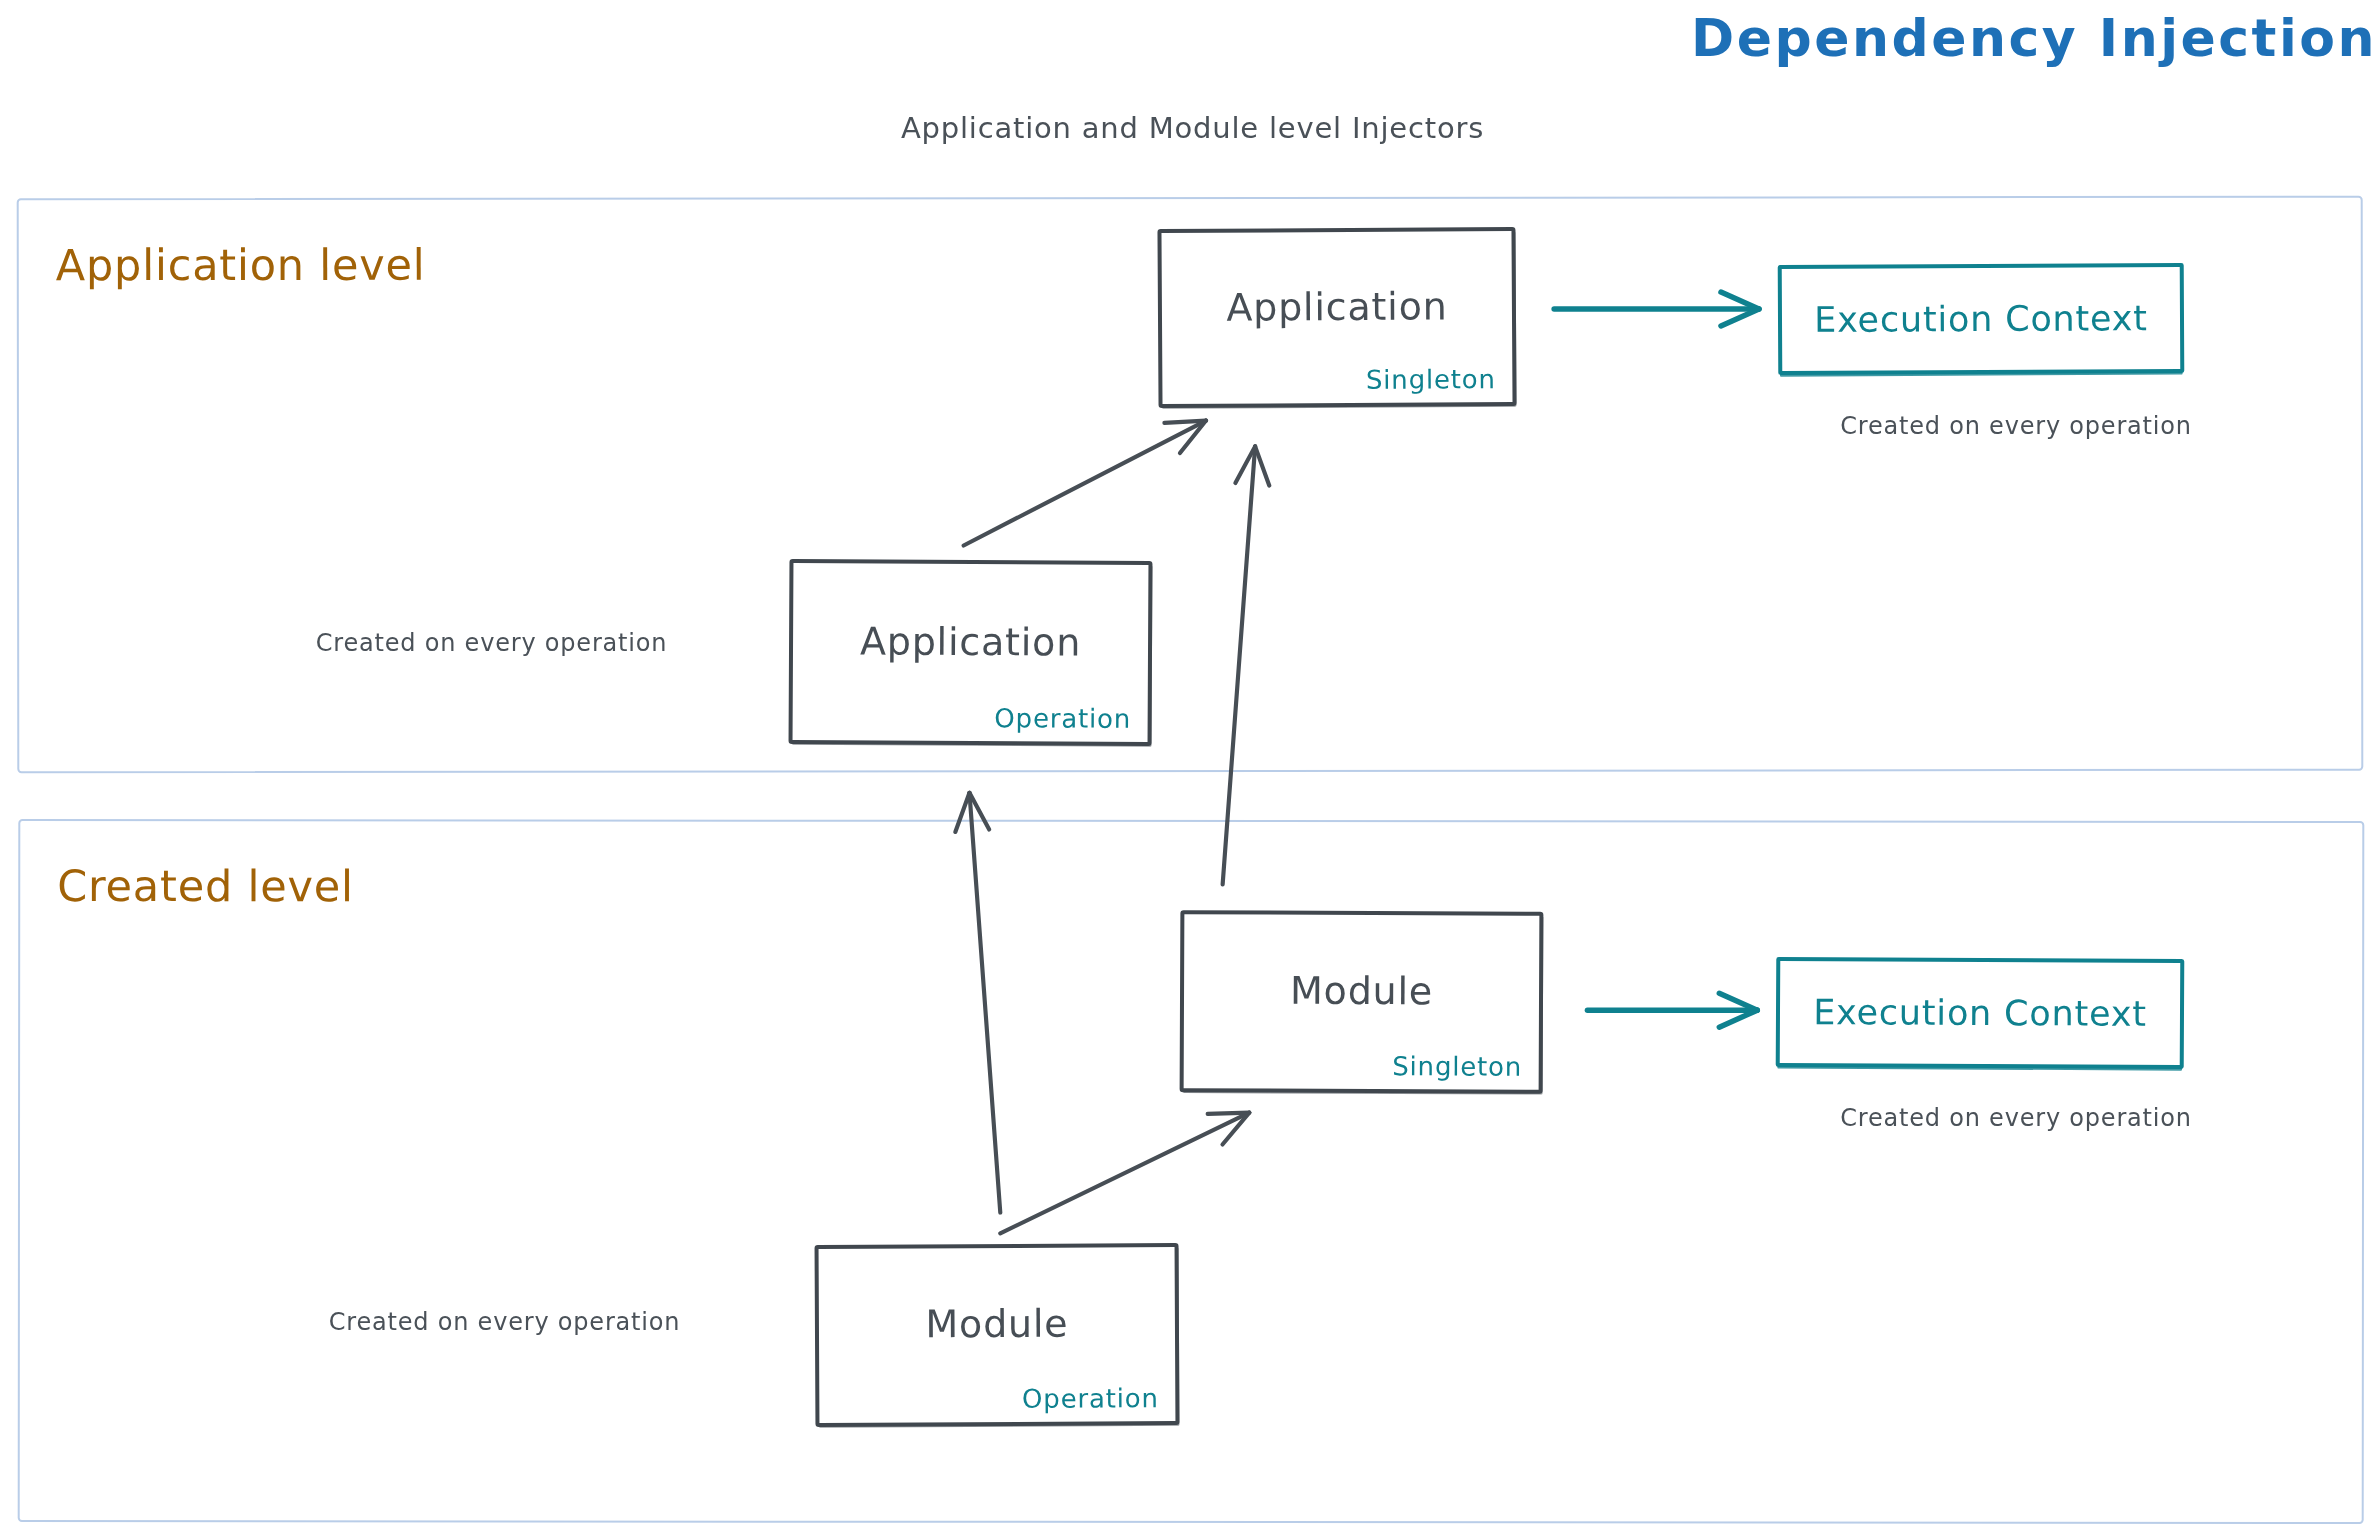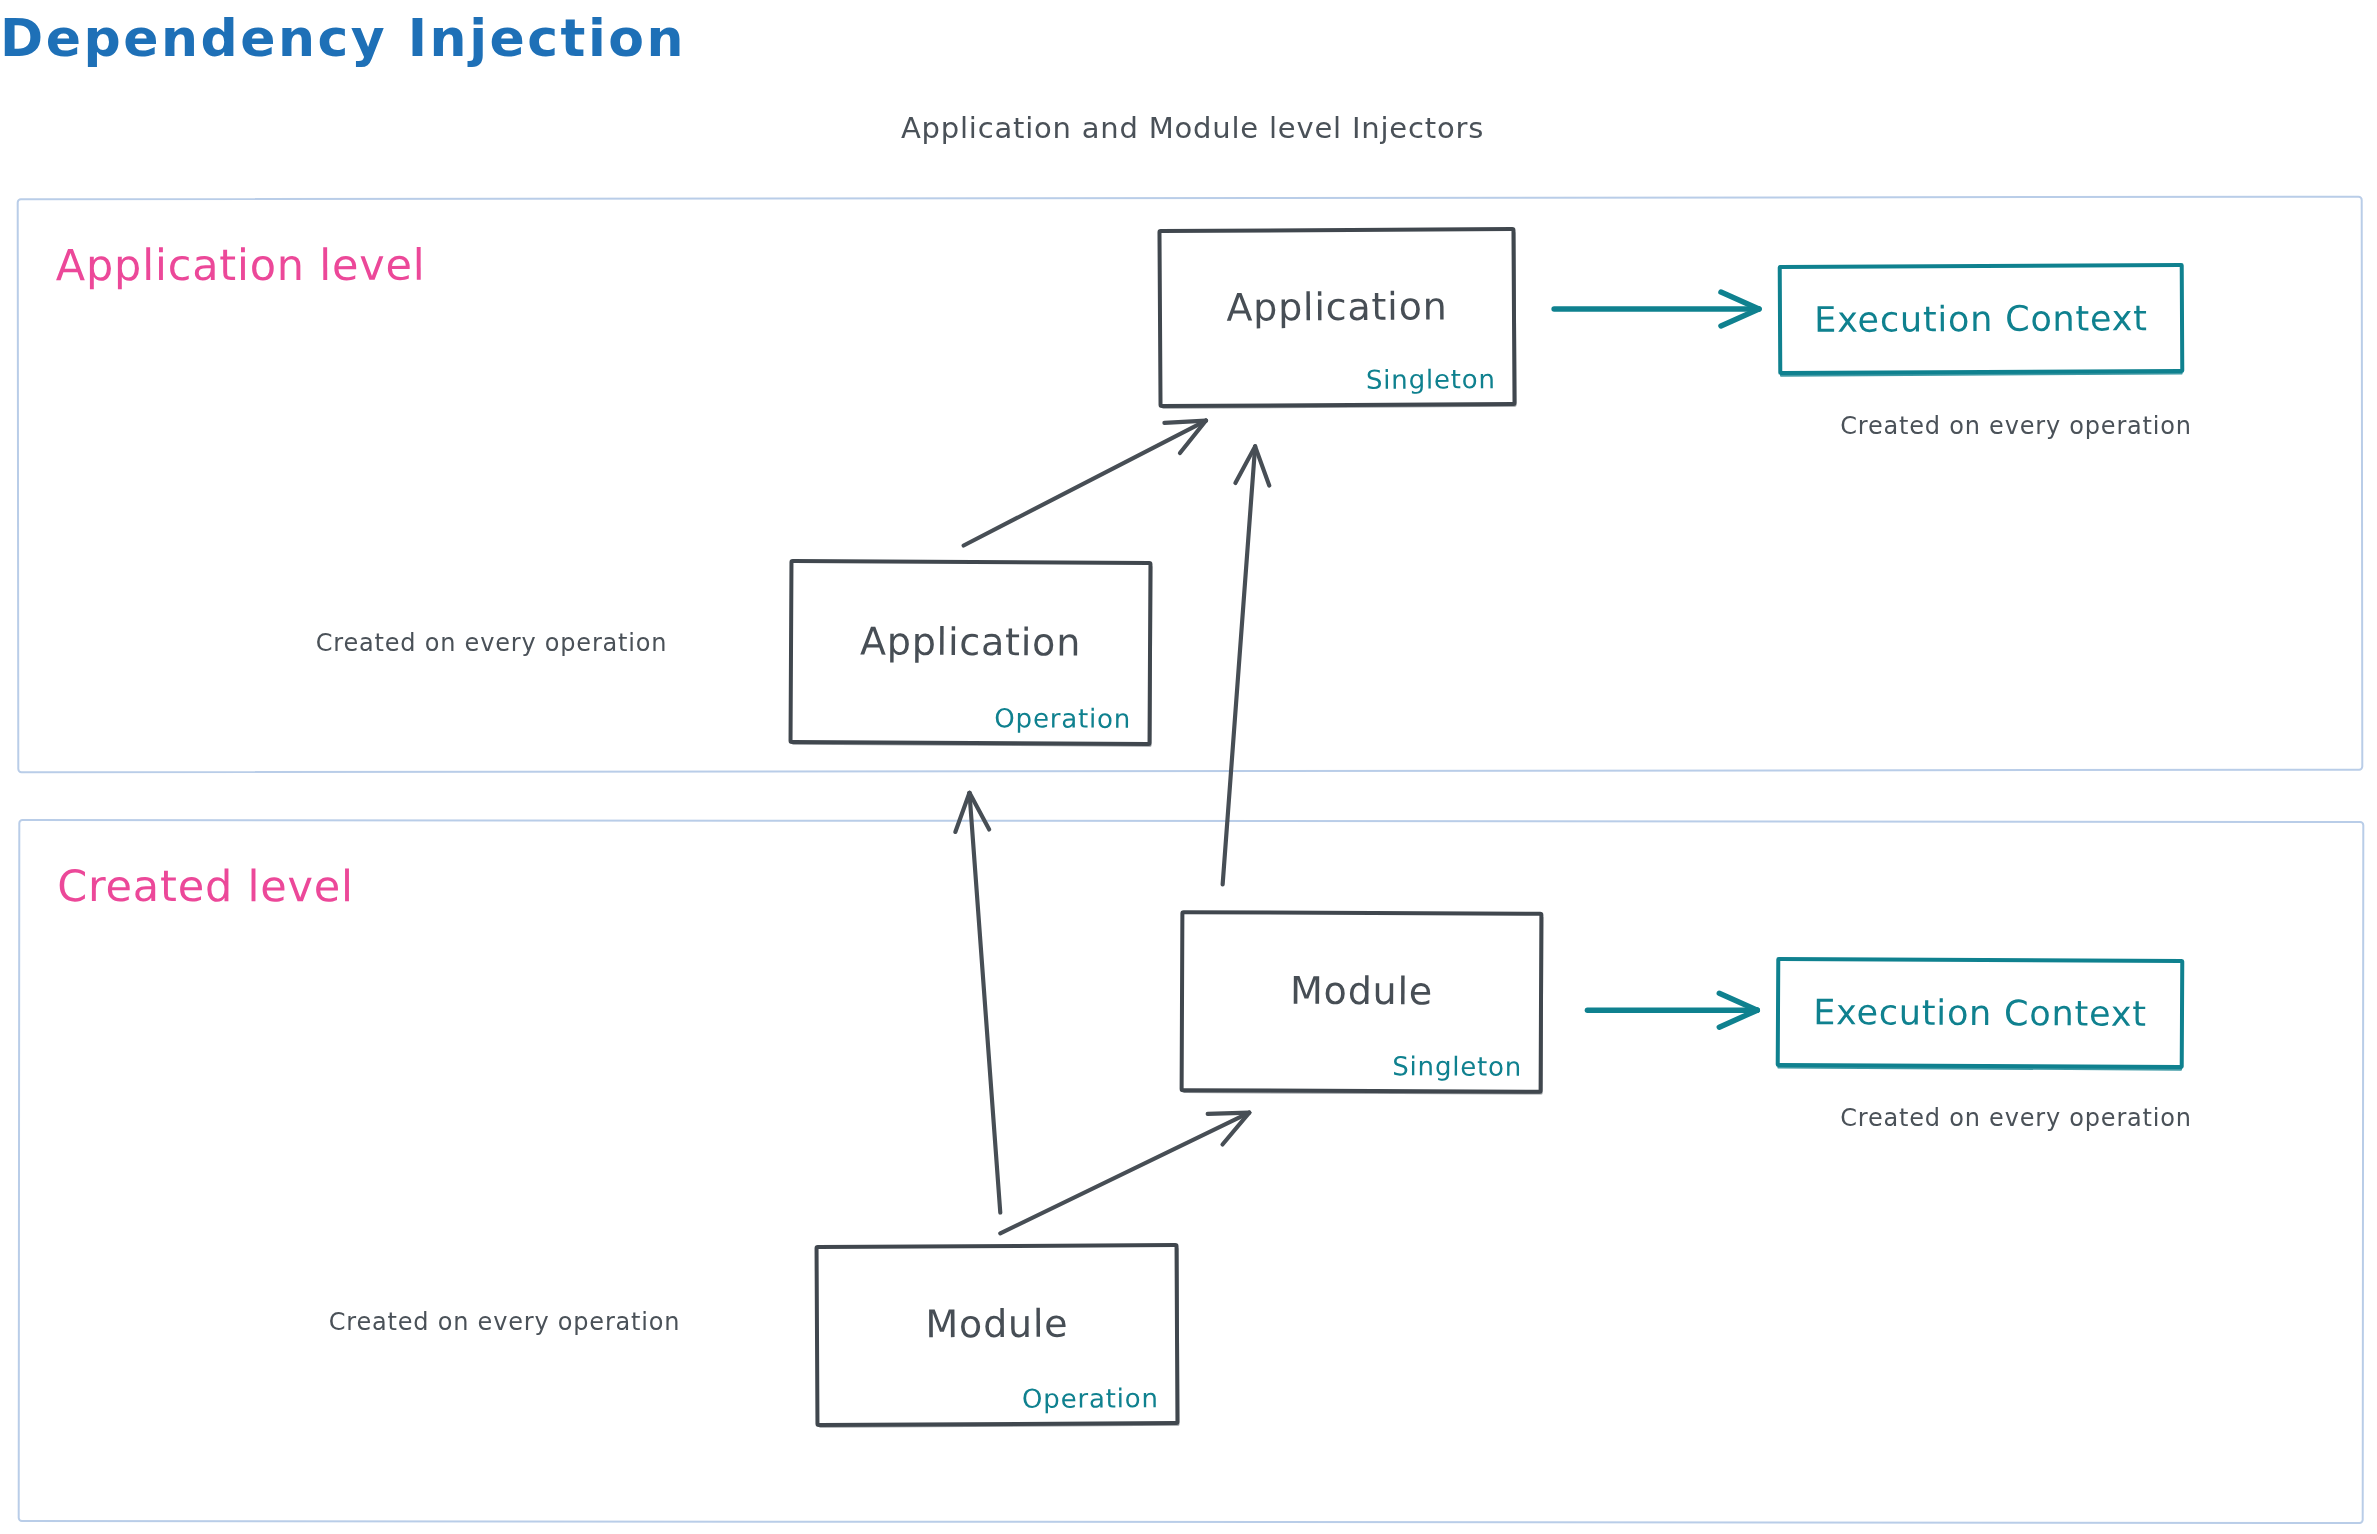--- a/index.html
+++ b/index.html
@@ -8,21 +8,21 @@
     width: 2377px;
     height: 1534px;
     background: #ffffff;
     font-family: "DejaVu Sans", sans-serif;
     overflow: hidden;
   }
 
   
   .page-title {
     position: absolute; left: 0; top: 8.3px; width: 100%;
-    text-align: left;
+    text-align: right;
     font-size: 52px; font-weight: bold; letter-spacing: 2.5px;
     color: #1e70b7;
   }
   .page-subtitle {
     position: absolute; left: 4px; top: 111px; width: 100%;
     text-align: center;
     font-size: 29px; letter-spacing: 0.8px;
     color: #4a5158;
   }
 
@@ -31,21 +31,21 @@
     position: absolute;
     border: 2.5px solid #b9cde8;
     border-radius: 4.2px;
     background: transparent;
   }
   .section-application { left: 16.7px;  top: 197px; width: 2342px; height: 571px; transform: rotate(-0.06deg); }
   .section-module      { left: 17.5px;  top: 820px; width: 2342px; height: 699px; transform: rotate(0.05deg); }
   .section-label {
     position: absolute; left: 37px; top: 40px;
     font-size: 43px; letter-spacing: 0.8px;
-    color: #ec4899; white-space: nowrap;
+    color: #a16207; white-space: nowrap;
   }
 
   
   .node {
     position: absolute;
     background: #ffffff;
     border: 4.2px solid #40474e;
     border-radius: 3.3px;
     display: flex; align-items: center; justify-content: center;
     box-shadow: 1.7px 2.5px 0 -1.7px rgba(64,71,78,0.55);

